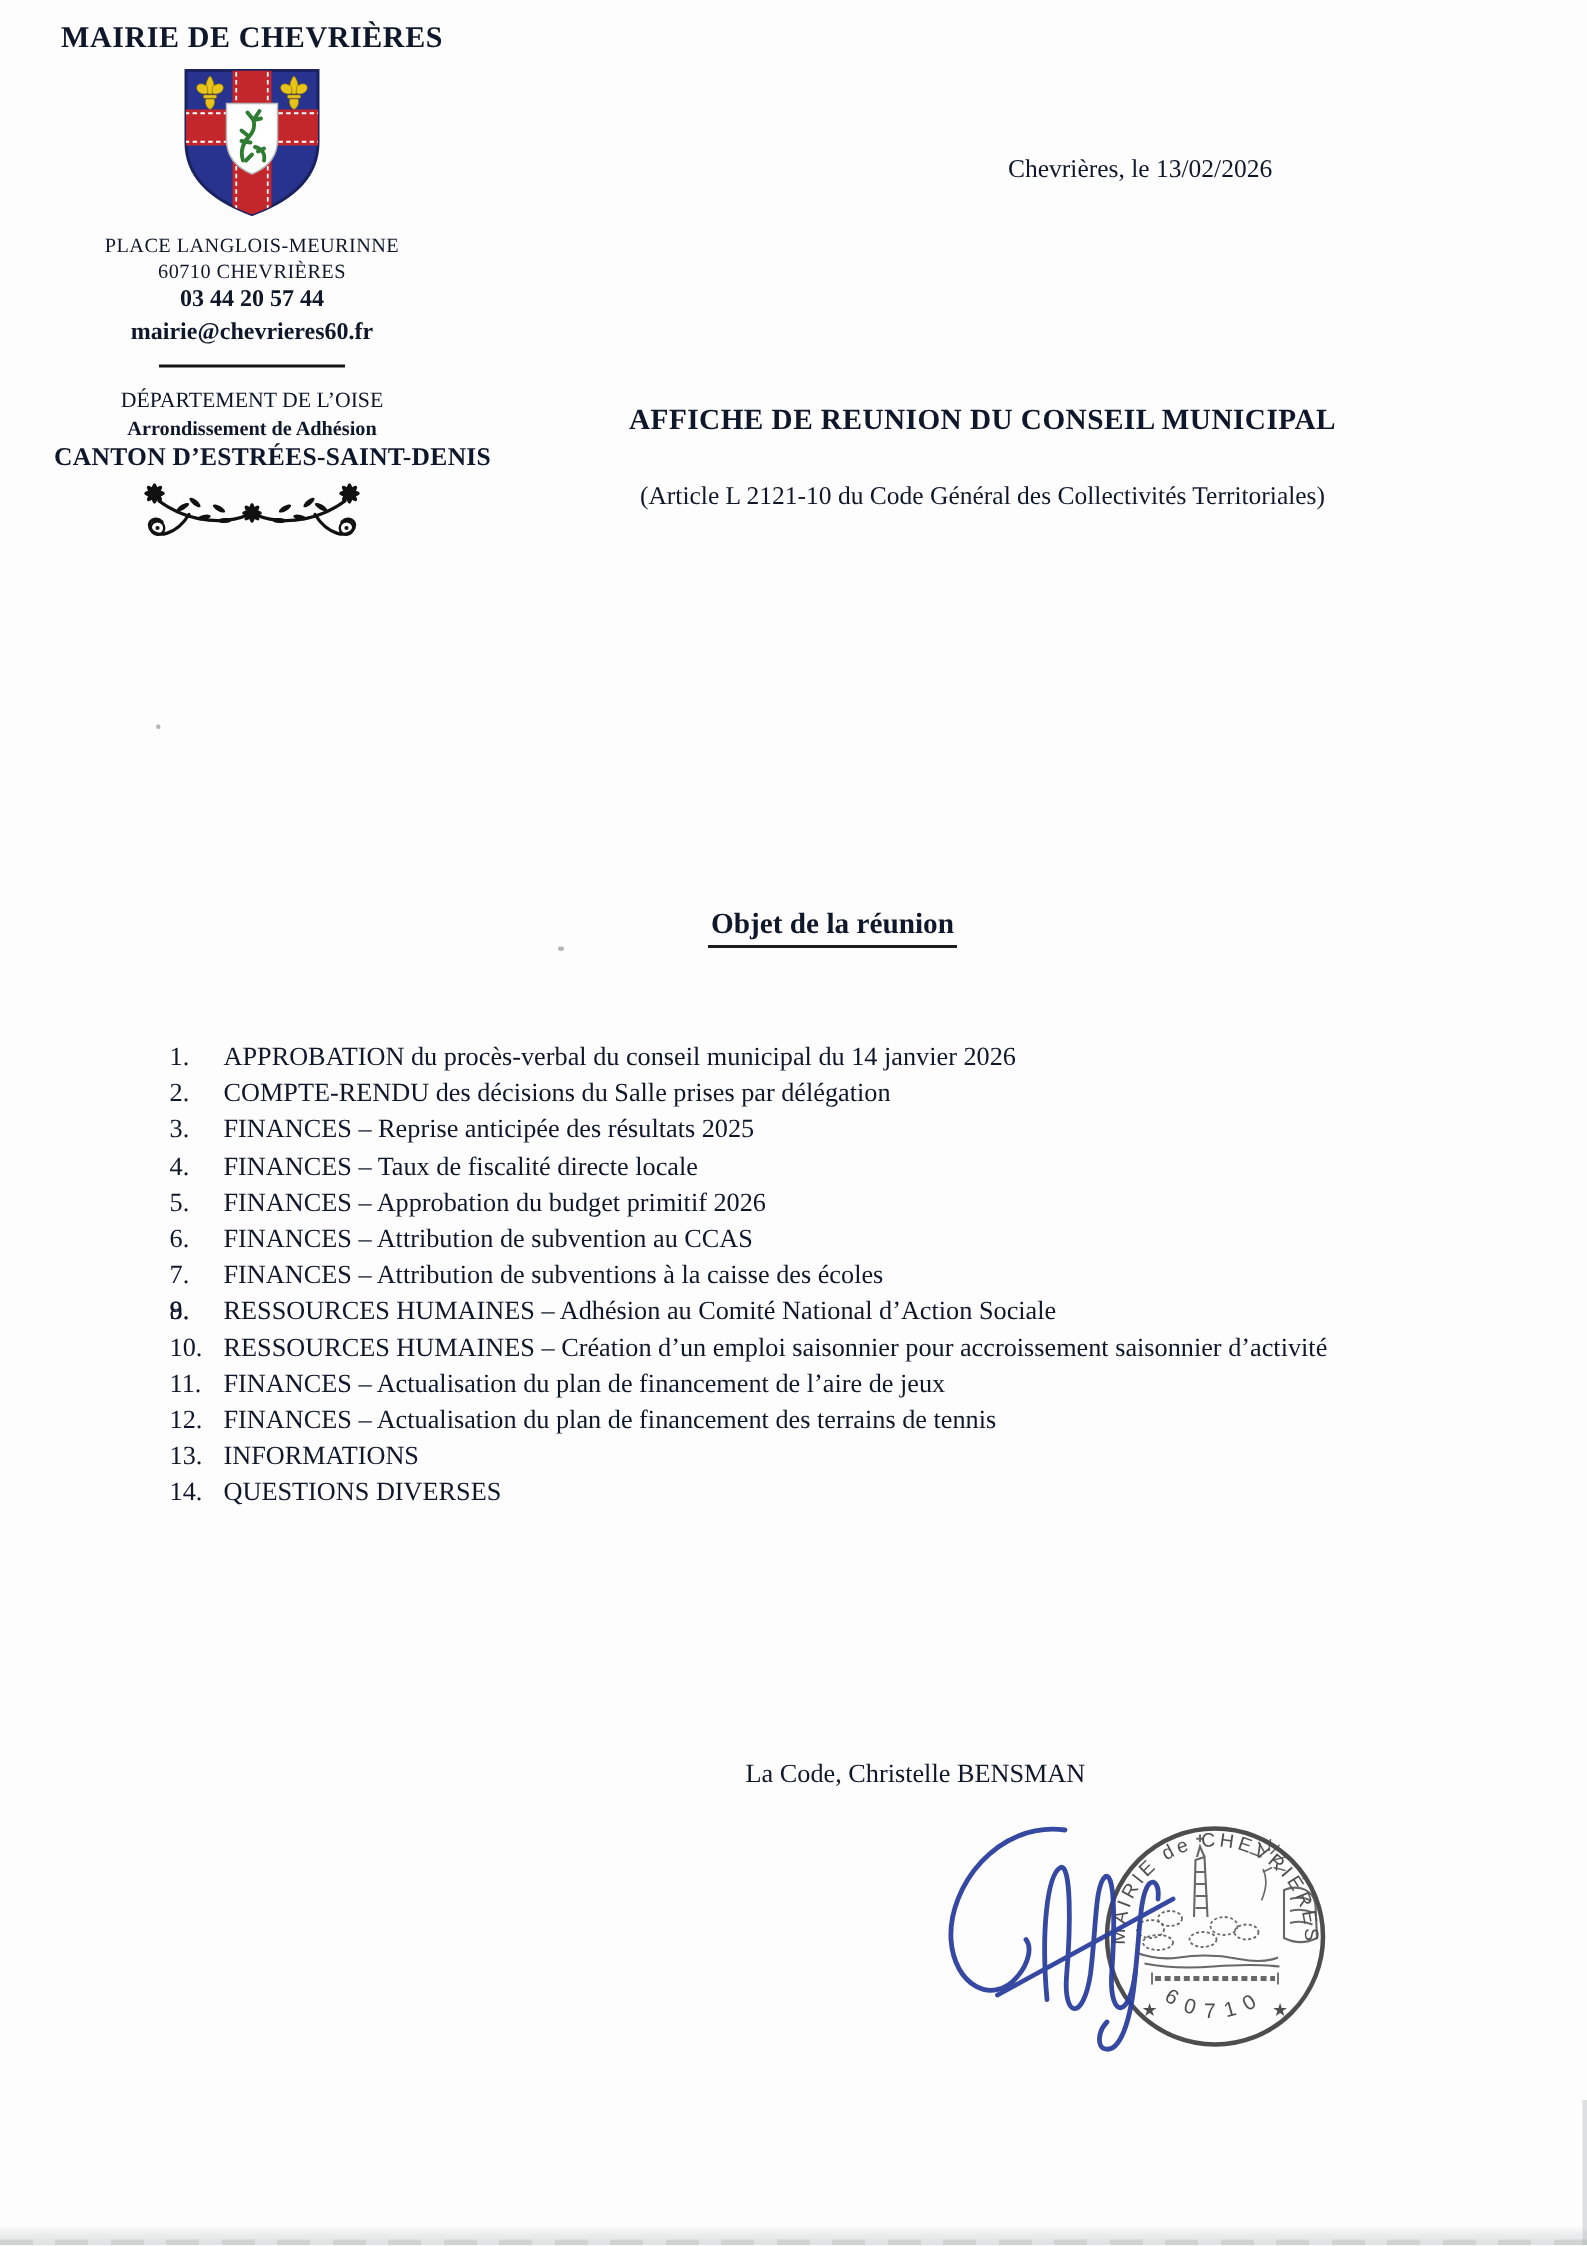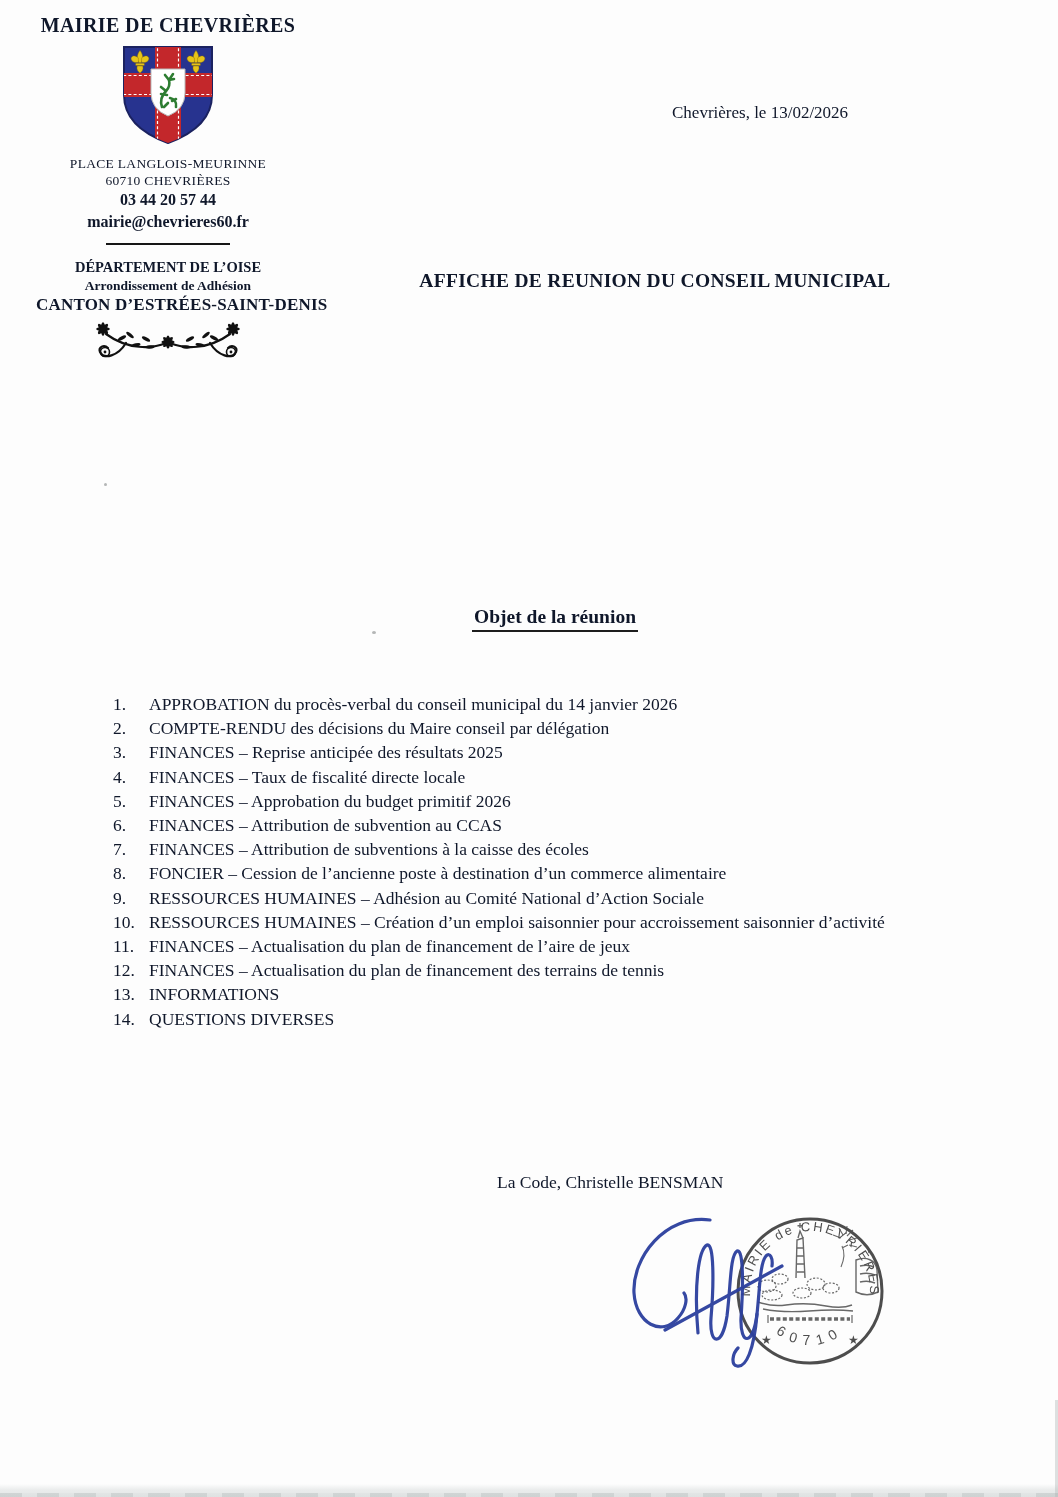--- a/index.html
+++ b/index.html
@@ -7,21 +7,21 @@
     position:relative;width:1058px;height:1497px;background:#fdfdfd;
     font-family:"Liberation Serif","DejaVu Serif",serif;color:#0f172a;overflow:hidden;
   }
   
   .org-block{position:absolute;left:36px;top:14px;width:264px;text-align:center;}
   .org-name{font-size:20px;font-weight:bold;letter-spacing:.4px;white-space:nowrap;}
   .arms{margin:6px auto 8px auto;width:100px;height:104px;display:block;}
   .addr{font-size:13.5px;letter-spacing:.3px;line-height:17px;}
   .phone,.email{font-size:16px;font-weight:bold;line-height:22px;}
   .rule{width:124px;border:none;border-top:2px solid #161616;margin:10px auto 8px auto;}
-  .dept{font-size:14.5px;font-weight:bold;line-height:19px;margin-top:13px;}
+  .dept{font-size:14.5px;font-weight:normal;line-height:19px;margin-top:13px;}
   .arrond{font-size:13.5px;font-weight:bold;line-height:18px;}
   .canton{font-size:17px;font-weight:bold;letter-spacing:.2px;line-height:19px;white-space:nowrap;}
   .ornament{display:block;margin:4px auto 0 auto;}
   
   .dateline{position:absolute;left:672px;top:103px;font-size:17px;}
   .title-block{position:absolute;left:340px;top:270px;width:630px;text-align:center;}
   .doc-title{font-size:19.5px;font-weight:bold;letter-spacing:.3px;white-space:nowrap;}
   .doc-subtitle{font-size:17px;margin-top:29px;}
   .lead{position:absolute;left:105px;top:442px;width:915px;text-align:center;font-weight:bold;font-size:19.5px;}
   .lead-line2{margin-top:28px;}
@@ -136,36 +136,37 @@
       <circle cx="23" cy="34" r="1.4" fill="#111"></circle>
       <circle cx="149" cy="34" r="4.5" fill="none" stroke="#111" stroke-width="1.6"></circle>
       <circle cx="149" cy="34" r="1.4" fill="#111"></circle>
     </svg>
   </div>
 
   <div class="dateline">Chevrières, le 13/02/2026</div>
 
   <div class="title-block">
     <div class="doc-title">AFFICHE DE REUNION DU CONSEIL MUNICIPAL</div>
+    <div class="doc-subtitle">(Article L 2121-10 du Code Général des Collectivités Territoriales)</div>
   </div>
 
 
   <div class="section-heading-wrap">
     <span class="section-heading">Objet de la réunion</span>
   </div>
 
   <ol class="agenda">
     <li class="agenda-item"><span class="num">1.</span><span class="txt">APPROBATION du procès-verbal du conseil municipal du 14 janvier 2026</span></li>
-    <li class="agenda-item"><span class="num">2.</span><span class="txt">COMPTE-RENDU des décisions du Maire conseil par délégation</span></li>
+    <li class="agenda-item"><span class="num">2.</span><span class="txt">COMPTE-RENDU des décisions du Salle prises par délégation</span></li>
     <li class="agenda-item"><span class="num">3.</span><span class="txt">FINANCES – Reprise anticipée des résultats 2025</span></li>
     <li class="agenda-item"><span class="num">4.</span><span class="txt">FINANCES – Taux de fiscalité directe locale</span></li>
     <li class="agenda-item"><span class="num">5.</span><span class="txt">FINANCES – Approbation du budget primitif 2026</span></li>
     <li class="agenda-item"><span class="num">6.</span><span class="txt">FINANCES – Attribution de subvention au CCAS</span></li>
     <li class="agenda-item"><span class="num">7.</span><span class="txt">FINANCES – Attribution de subventions à la caisse des écoles</span></li>
-    <li class="agenda-item"><span class="num">8.</span><span class="txt">FONCIER – Cession de l’ancienne poste à destination d’un commerce alimentaire</span></li>
+    <li class="agenda-item"><span class="num">8.</span></li>
     <li class="agenda-item"><span class="num">9.</span><span class="txt">RESSOURCES HUMAINES – Adhésion au Comité National d’Action Sociale</span></li>
     <li class="agenda-item"><span class="num">10.</span><span class="txt">RESSOURCES HUMAINES – Création d’un emploi saisonnier pour accroissement saisonnier d’activité</span></li>
     <li class="agenda-item"><span class="num">11.</span><span class="txt">FINANCES – Actualisation du plan de financement de l’aire de jeux</span></li>
     <li class="agenda-item"><span class="num">12.</span><span class="txt">FINANCES – Actualisation du plan de financement des terrains de tennis</span></li>
     <li class="agenda-item"><span class="num">13.</span><span class="txt">INFORMATIONS</span></li>
     <li class="agenda-item"><span class="num">14.</span><span class="txt">QUESTIONS DIVERSES</span></li>
   </ol>
 
   <div class="signer">La Code, Christelle BENSMAN</div>
 

